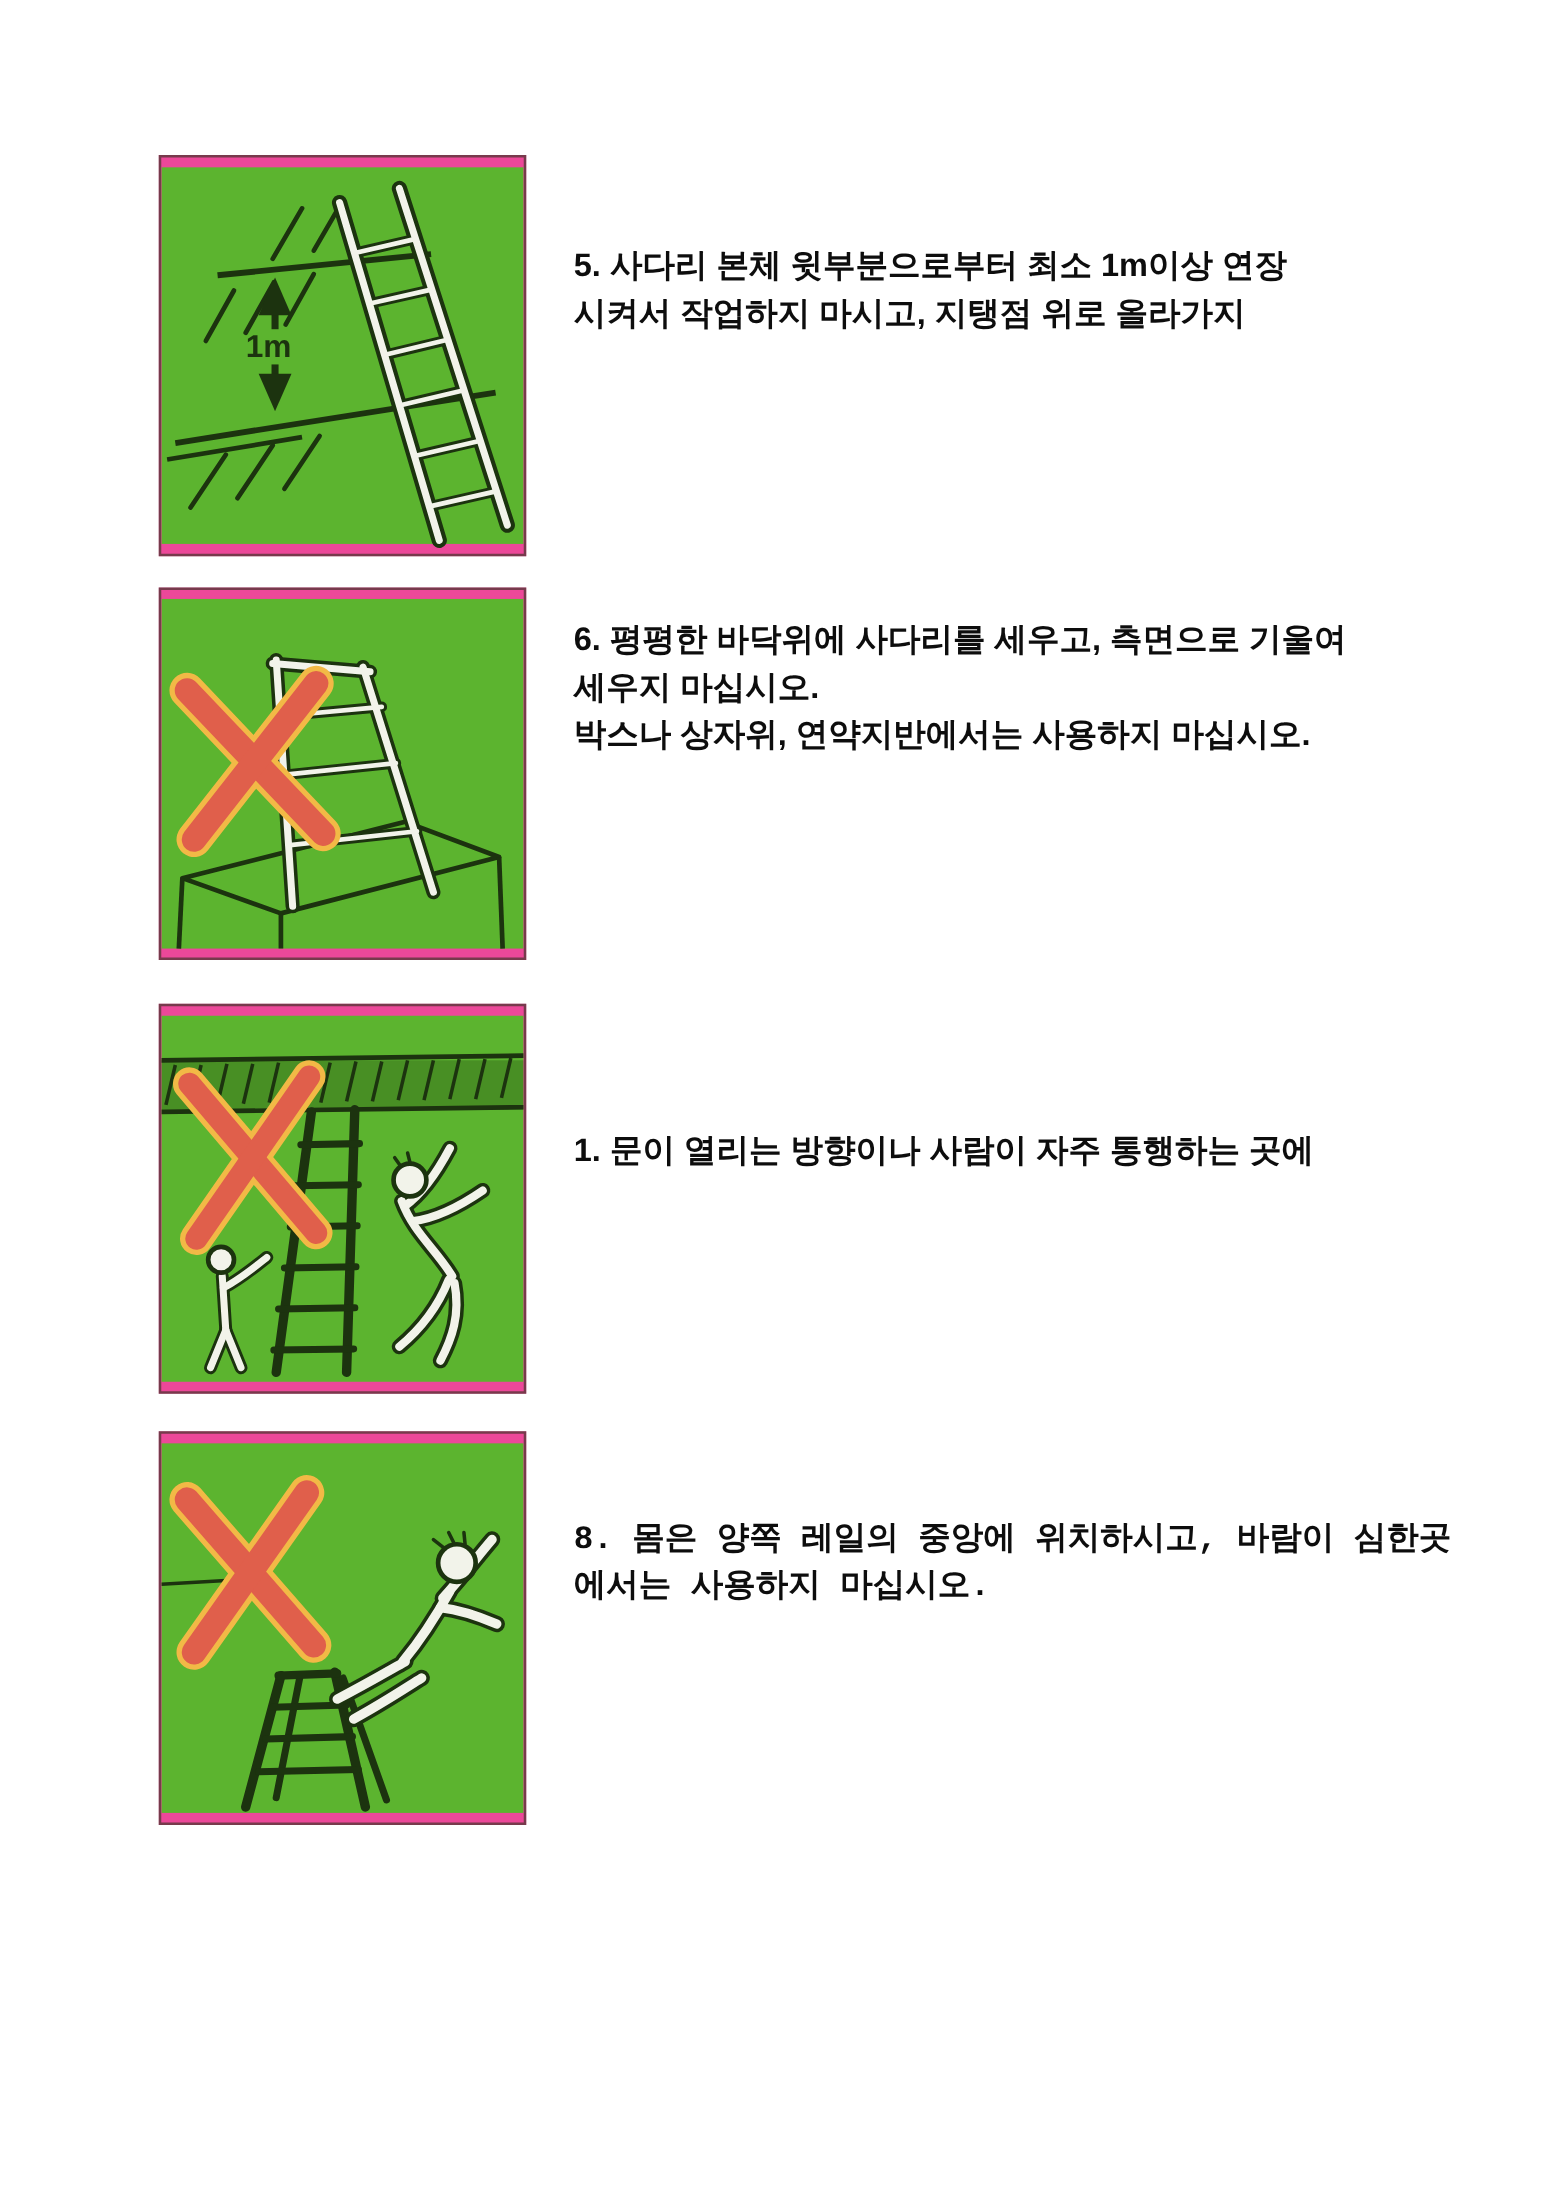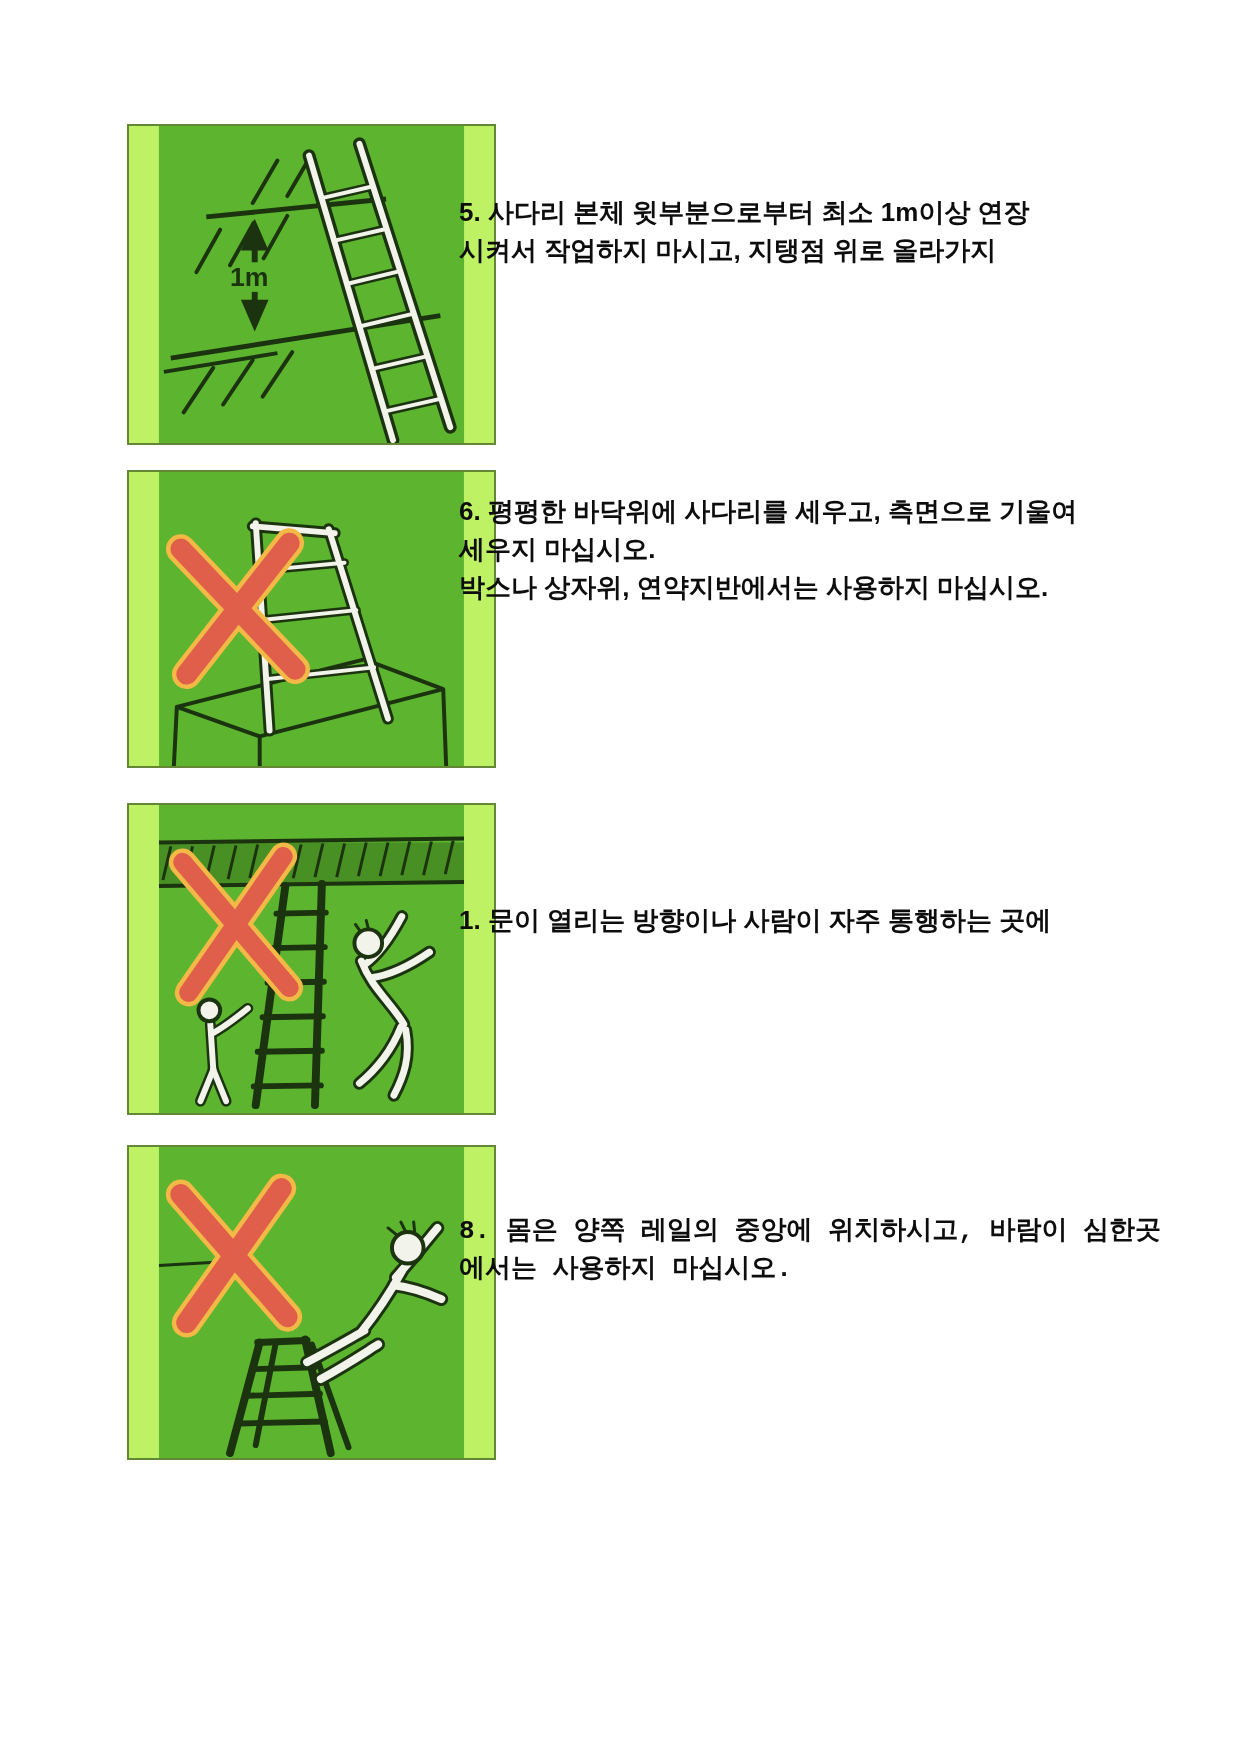--- a/index.html
+++ b/index.html
@@ -14,23 +14,23 @@
     font-family: "Liberation Sans", sans-serif;
   }
   .page {
     position: absolute;
     inset: 0;
     background: #ffffff;
   }
   .panel {
     position: absolute;
     left: 127px;
-    width: 369px;
+    width: 294px;
     box-sizing: border-box;
-    background: #bef264;
+    background: #ec4899;
     border: 2px solid rgba(24, 48, 12, 0.55);
     overflow: hidden;
   }
   .panel svg { display: block; width: 100%; height: 100%; }
   #panel-5 { top: 124px; height: 321px; }
   #panel-6 { top: 470px; height: 298px; }
   #panel-7 { top: 803px; height: 312px; }
   #panel-8 { top: 1145px; height: 315px; }
 
   .textblock {

